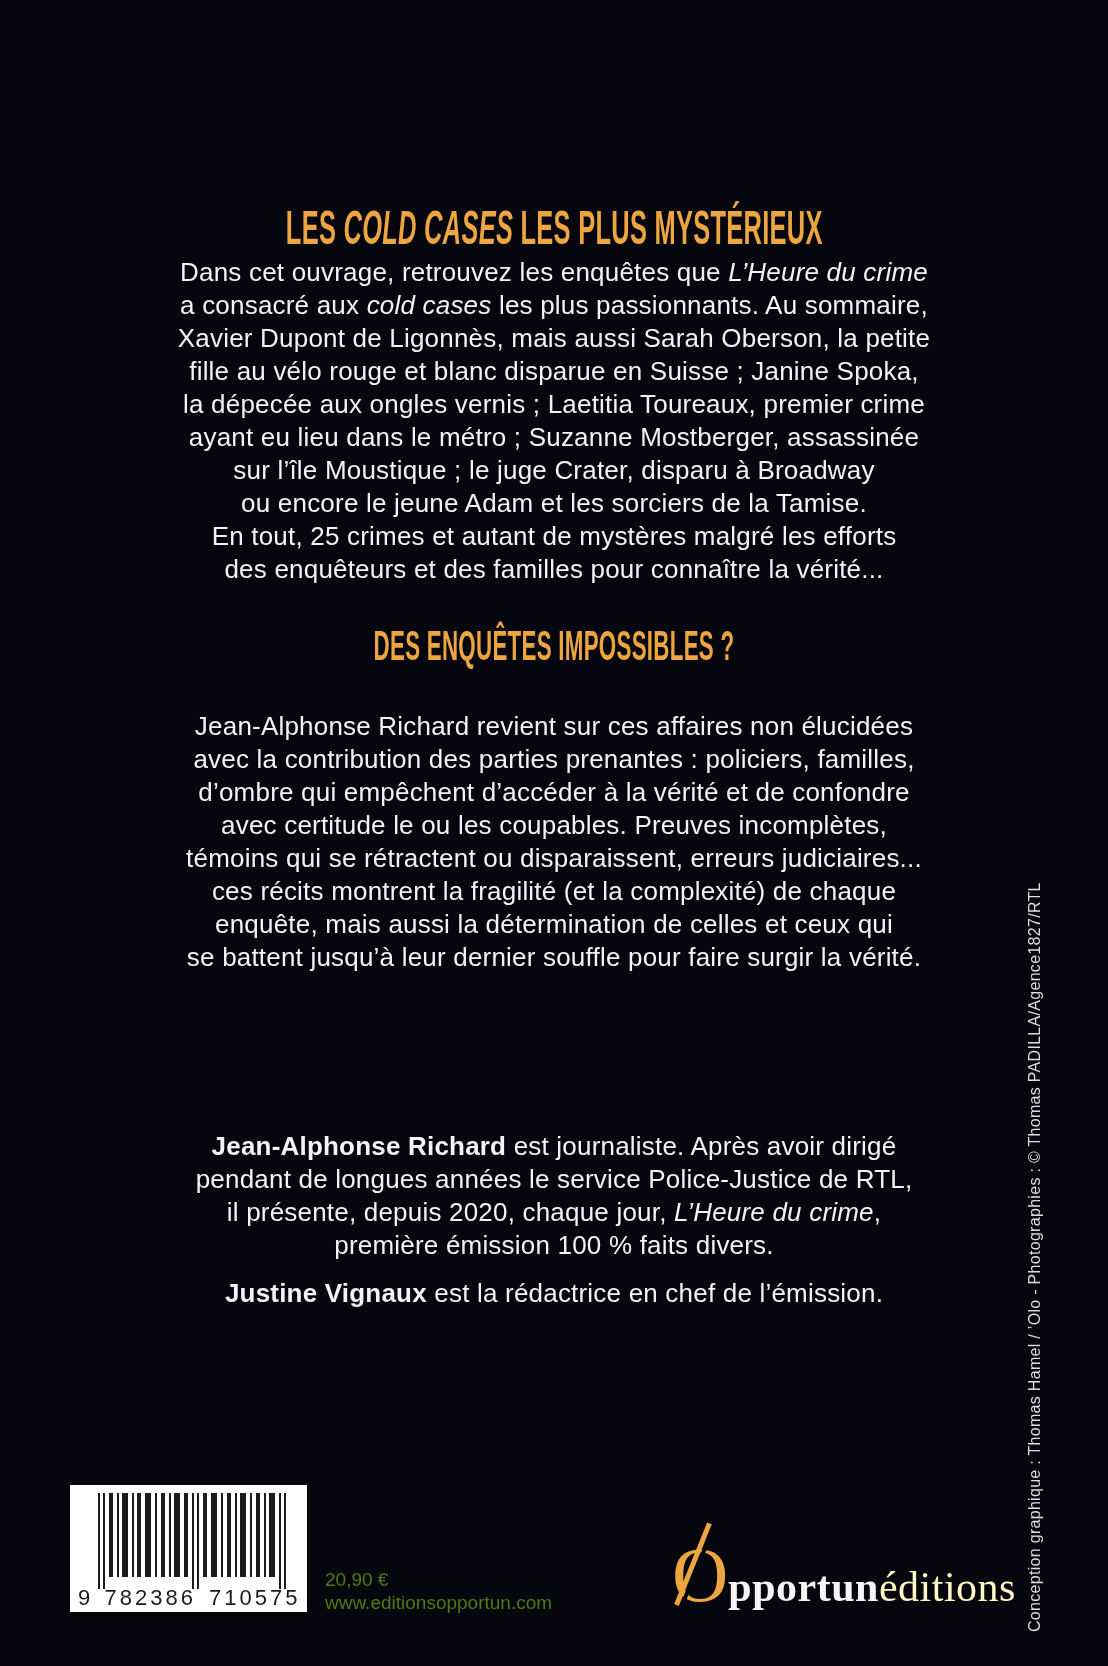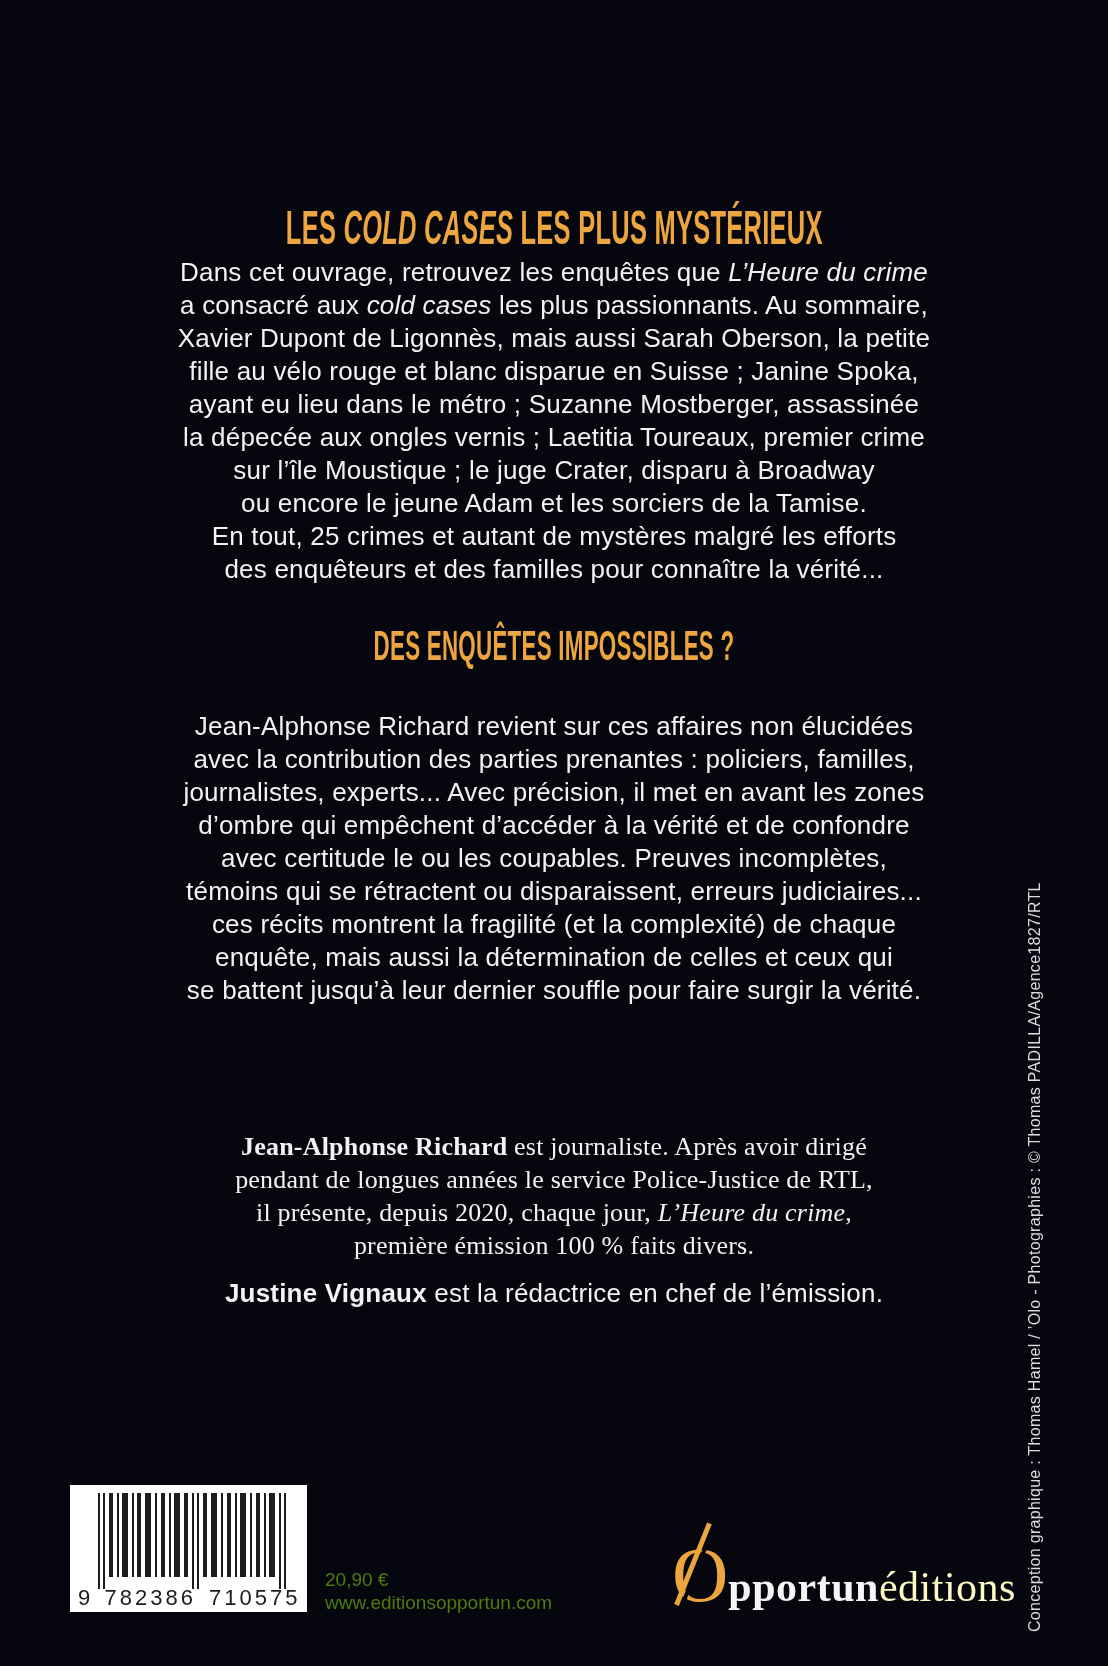--- a/index.html
+++ b/index.html
@@ -135,45 +135,44 @@
 
   <div class="heading-wrap" style="top:172px;margin-top:31px;">
     <div class="heading h1"><span>LES </span><span class="it">COLD CASES</span><span> LES PLUS MYSTÉRIEUX</span></div>
   </div>
 
   <div class="para" style="top:256px;">
       <div class="line"><span>Dans cet ouvrage, retrouvez les enquêtes que </span><span class="it">L’Heure du crime</span></div>
       <div class="line"><span>a consacré aux </span><span class="it">cold cases</span><span> les plus passionnants. Au sommaire,</span></div>
       <div class="line"><span>Xavier Dupont de Ligonnès, mais aussi Sarah Oberson, la petite</span></div>
       <div class="line"><span>fille au vélo rouge et blanc disparue en Suisse ; Janine Spoka,</span></div>
+      <div class="line"><span>la dépecée aux ongles vernis ; Laetitia Toureaux, premier crime</span></div>
       <div class="line"><span>ayant eu lieu dans le métro ; Suzanne Mostberger, assassinée</span></div>
-      <div class="line"><span>la dépecée aux ongles vernis ; Laetitia Toureaux, premier crime</span></div>
       <div class="line"><span>sur l’île Moustique ; le juge Crater, disparu à Broadway</span></div>
       <div class="line"><span>ou encore le jeune Adam et les sorciers de la Tamise.</span></div>
       <div class="line"><span>En tout, 25 crimes et autant de mystères malgré les efforts</span></div>
       <div class="line"><span>des enquêteurs et des familles pour connaître la vérité...</span></div>
     </div>
 
   <div class="heading-wrap" style="top:624px;">
     <div class="heading h2"><span>DES ENQUÊTES IMPOSSIBLES ?</span></div>
   </div>
 
   <div class="para" style="top:710px;">
       <div class="line"><span>Jean-Alphonse Richard revient sur ces affaires non élucidées</span></div>
       <div class="line"><span>avec la contribution des parties prenantes : policiers, familles,</span></div>
-      <div class="line"><span>journalistes, experts... Avec précision, il met en avant les zones</span></div>
       <div class="line"><span>d’ombre qui empêchent d’accéder à la vérité et de confondre</span></div>
       <div class="line"><span>avec certitude le ou les coupables. Preuves incomplètes,</span></div>
       <div class="line"><span>témoins qui se rétractent ou disparaissent, erreurs judiciaires...</span></div>
       <div class="line"><span>ces récits montrent la fragilité (et la complexité) de chaque</span></div>
       <div class="line"><span>enquête, mais aussi la détermination de celles et ceux qui</span></div>
       <div class="line"><span>se battent jusqu’à leur dernier souffle pour faire surgir la vérité.</span></div>
     </div>
 
-  <div class="para" style="top:1130px;font-family:Liberation Serif, serif;">
+  <div class="para" style="top:1130px;">
       <div class="line"><span class="bd">Jean-Alphonse Richard</span><span> est journaliste. Après avoir dirigé</span></div>
       <div class="line"><span>pendant de longues années le service Police-Justice de RTL,</span></div>
       <div class="line"><span>il présente, depuis 2020, chaque jour, </span><span class="it">L’Heure du crime</span><span>,</span></div>
       <div class="line"><span>première émission 100 % faits divers.</span></div>
     </div>
 
   <div class="para" style="top:1277px;">
       <div class="line"><span class="bd">Justine Vignaux</span><span> est la rédactrice en chef de l’émission.</span></div>
     </div>
 

